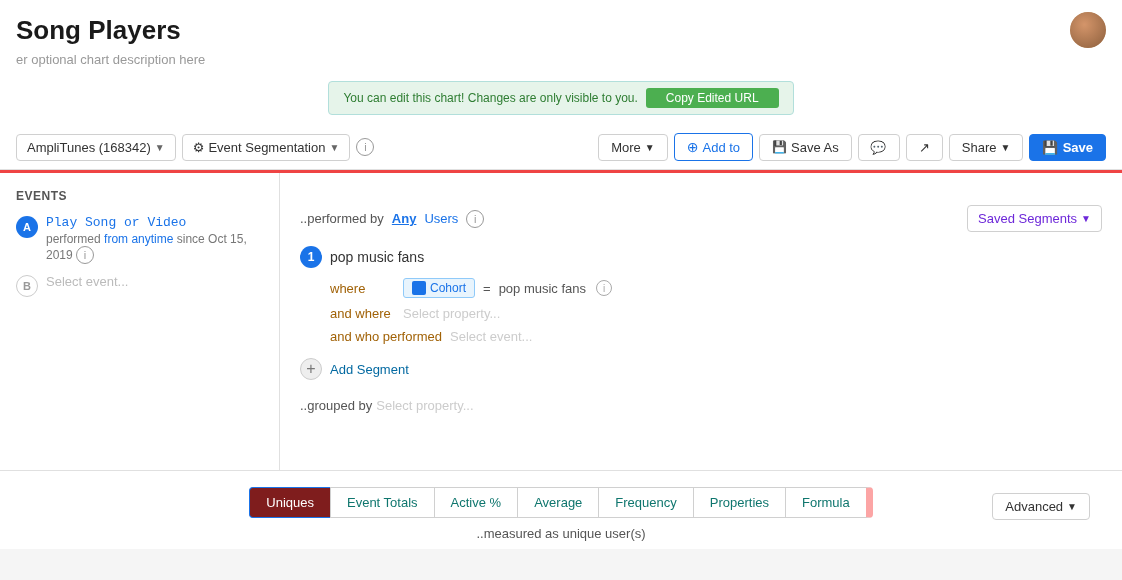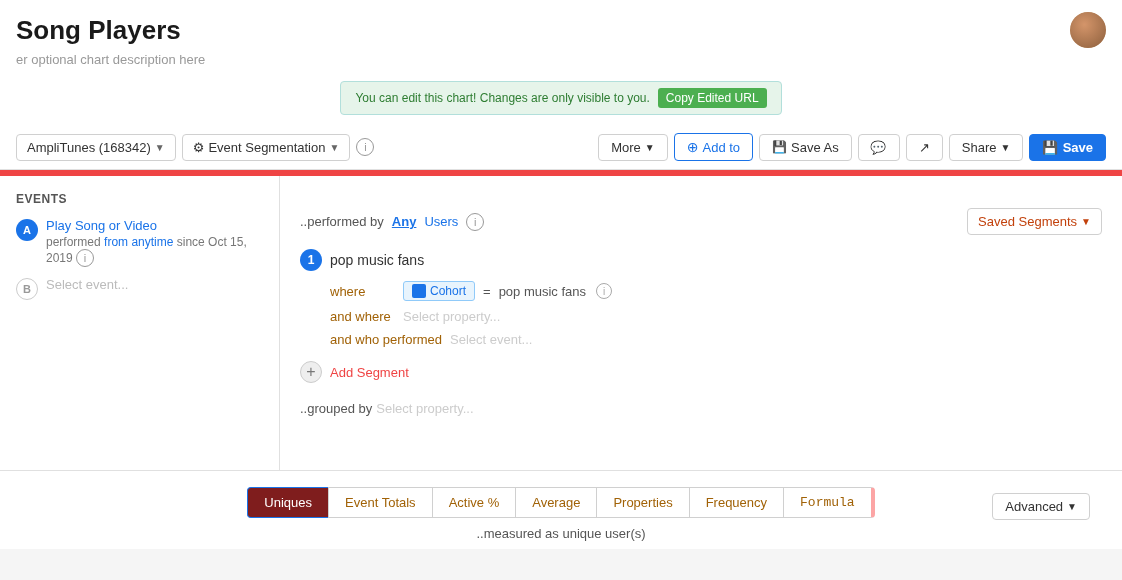--- a/index.html
+++ b/index.html
@@ -7,80 +7,80 @@
 
     .top-header { background: #fff; padding: 12px 16px 0 16px; border-bottom: 1px solid #e0e0e0; }
     .title-row { display: flex; align-items: center; justify-content: space-between; margin-bottom: 4px; }
     .page-title { font-size: 26px; font-weight: 700; color: #1a1a1a; }
     .avatar { width: 36px; height: 36px; border-radius: 50%; background: #c8a07a; overflow: hidden; display: flex; align-items: center; justify-content: center; }
     .avatar-img { width: 36px; height: 36px; border-radius: 50%; background: radial-gradient(circle at 40% 35%, #d4956a, #8b5e3c); }
     .subtitle { font-size: 13px; color: #999; margin-bottom: 8px; }
 
     .edit-banner { background: #e6f4ea; border: 1px solid #b2dfdb; border-radius: 4px; padding: 6px 14px; font-size: 12px; color: #2e7d32; display: inline-flex; align-items: center; gap: 8px; margin: 6px auto 10px auto; }
     .edit-banner-wrap { text-align: center; }
-    .copy-url-btn { background: #4caf50; color: #fff; border: none; border-radius: 3px; padding: 3px 8px; font-size: 12px; cursor: pointer; }
+    .copy-url-btn { background: #4caf50; color: #fff; border: none; border-radius: 3px; padding: 3px 20px; font-size: 12px; cursor: pointer; }
 
     .toolbar { display: flex; align-items: center; gap: 6px; padding: 8px 0 8px 0; }
     .toolbar-left { display: flex; align-items: center; gap: 6px; justify-content: space-between; }
     .toolbar-right { margin-left: auto; display: flex; align-items: center; gap: 6px; }
 
     .selector-btn { display: inline-flex; align-items: center; gap: 4px; background: #fff; border: 1px solid #d0d0d0; border-radius: 4px; padding: 5px 10px; font-size: 13px; cursor: pointer; color: #333; }
     .selector-btn .caret { font-size: 10px; color: #666; }
     .selector-btn.app-selector { background: #fff; }
 
     .info-icon { display: inline-flex; align-items: center; justify-content: center; width: 18px; height: 18px; border-radius: 50%; border: 1px solid #999; color: #999; font-size: 11px; cursor: pointer; }
 
     .btn { display: inline-flex; align-items: center; gap: 4px; border-radius: 4px; padding: 5px 12px; font-size: 13px; cursor: pointer; border: 1px solid #d0d0d0; background: #fff; color: #333; }
     .btn-primary { background: #1a73e8; color: #fff; border-color: #1a73e8; font-weight: 600; }
     .btn-add { color: #1a73e8; border-color: #1a73e8; }
 
-    .main-content { background: #fff; display: flex; border-top: 6px solid #ef4444; min-height: 300px; justify-content: flex-end; }
+    .main-content { background: #fff; display: flex; border-top: 3px solid #ef4444; min-height: 300px; justify-content: flex-end; }
     .events-panel { width: 280px; min-width: 220px; border-right: 1px solid #e0e0e0; padding: 16px; }
     .panel-label { font-size: 12px; font-weight: 600; color: #555; text-transform: uppercase; margin-bottom: 12px; letter-spacing: 0.5px; }
     .event-item { display: flex; align-items: flex-start; gap: 8px; margin-bottom: 10px; }
     .event-badge { width: 22px; height: 22px; border-radius: 50%; background: #1a73e8; color: #fff; font-size: 11px; font-weight: 700; display: flex; align-items: center; justify-content: center; flex-shrink: 0; margin-top: 1px; }
     .event-badge.b { background: #fff; border: 1px solid #ccc; color: #999; }
-    .event-link { color: #1a73e8; cursor: pointer; font-size: 13px; }
+    .event-link { color: #1a73e8; cursor: pointer; font-size: 13px; font-family: Liberation Mono, monospace; }
     .event-meta { font-size: 12px; color: #777; margin-top: 2px; }
     .event-meta .from-anytime { color: #1a73e8; cursor: pointer; }
     .select-event { color: #bbb; font-size: 13px; }
 
     .segment-panel { flex: 1; padding: 32px 20px; }
     .performed-by-row { display: flex; align-items: center; gap: 8px; margin-bottom: 14px; }
     .performed-by-label { color: #555; font-size: 13px; }
     .link-btn { color: #1a73e8; background: none; border: none; cursor: pointer; font-size: 13px; padding: 0; }
     .link-btn.active { font-weight: 600; text-decoration: underline; }
-    .saved-segments-btn { margin-left: auto; display: inline-flex; align-items: center; gap: 4px; border: 1px solid #d0d0d0; border-radius: 4px; padding: 5px 10px; font-size: 13px; cursor: pointer; background: #fff; color: #c2410c; }
+    .saved-segments-btn { margin-left: auto; display: inline-flex; align-items: center; gap: 4px; border: 1px solid #d0d0d0; border-radius: 4px; padding: 5px 10px; font-size: 13px; cursor: pointer; background: #fff; color: #6d28d9; }
 
     .segment-block { margin-bottom: 8px; }
     .segment-header { display: flex; align-items: center; gap: 8px; margin-bottom: 10px; }
     .segment-number { width: 22px; height: 22px; border-radius: 50%; background: #1a73e8; color: #fff; font-size: 12px; font-weight: 700; display: flex; align-items: center; justify-content: center; flex-shrink: 0; }
     .segment-name { font-size: 14px; color: #333; }
 
     .condition-row { display: flex; align-items: center; gap: 8px; margin-left: 30px; margin-bottom: 8px; font-size: 13px; color: #555; }
     .condition-label { min-width: 65px; color: #a16207; }
     .cohort-tag { display: inline-flex; align-items: center; gap: 4px; background: #e8f4fd; border: 1px solid #90caf9; border-radius: 3px; padding: 2px 8px; color: #1a73e8; font-size: 12px; cursor: pointer; }
     .cohort-icon { width: 14px; height: 14px; background: #1a73e8; border-radius: 2px; display: inline-block; }
     .equals-sign { color: #555; }
     .cohort-value { color: #555; font-size: 13px; }
     .info-circle { display: inline-flex; align-items: center; justify-content: center; width: 16px; height: 16px; border-radius: 50%; border: 1px solid #aaa; color: #aaa; font-size: 10px; cursor: pointer; margin-left: 2px; }
     .select-property { color: #ccc; font-size: 13px; cursor: pointer; }
     .select-event-inline { color: #ccc; font-size: 13px; cursor: pointer; }
 
     .add-segment-row { display: flex; align-items: center; gap: 8px; margin-top: 14px; cursor: pointer; }
     .add-circle { width: 22px; height: 22px; border-radius: 50%; background: #eee; border: 1px solid #ccc; display: flex; align-items: center; justify-content: center; color: #777; font-size: 16px; cursor: pointer; }
-    .add-segment-label { color: #ef4444; font-size: 13px; }
+    .add-segment-label { color: #0369a1; font-size: 13px; }
 
     .grouped-by-row { display: flex; align-items: center; gap: 4px; margin-top: 18px; font-size: 13px; color: #555; }
 
     .metrics-bar { background: #fff; border-top: 1px solid #e0e0e0; padding: 16px 0 8px 0; }
     .metrics-tabs { display: flex; align-items: center; justify-content: center; gap: 0; margin-bottom: 8px; }
-    .metric-tab { padding: 7px 16px; border: 1px solid #d0d0d0; background: #fff; color: #a16207; font-size: 13px; cursor: pointer; border-right: none; }
+    .metric-tab { padding: 7px 16px; border: 1px solid #d0d0d0; background: #fff; color: #0f766e; font-size: 13px; cursor: pointer; border-right: none; }
     .metric-tab:first-child { border-radius: 4px 0 0 4px; }
-    .metric-tab:last-child { border-radius: 0 4px 4px 0; border-right: 4px solid #fca5a5; font-family: Liberation Mono, monospace; }
+    .metric-tab:last-child { border-radius: 0 4px 4px 0; border-right: 7px solid #fca5a5; }
     .metric-tab.active { background: #7f1d1d; color: #fff; border-color: #1a73e8; }
     .advanced-btn { margin-left: auto; margin-right: 16px; display: inline-flex; align-items: center; gap: 4px; border: 1px solid #d0d0d0; border-radius: 4px; padding: 5px 12px; font-size: 13px; cursor: pointer; background: #fff; color: #333; }
     .measured-label { text-align: center; font-size: 13px; color: #555; }
     .tabs-row { display: flex; align-items: center; justify-content: center; position: relative; }
     .tabs-row .advanced-btn { position: absolute; right: 16px; }
   </style>
 </head>
 <body>
 
 <div class="top-header">
@@ -219,22 +219,22 @@
   </div>
 </div>
 
 <div class="metrics-bar">
   <div class="tabs-row">
     <div class="metrics-tabs" id="metrics-tabs">
     <button class="metric-tab active">Uniques</button>
         <button class="metric-tab">Event Totals</button>
         <button class="metric-tab">Active %</button>
         <button class="metric-tab">Average</button>
+        <button class="metric-tab">Frequency</button>
         <button class="metric-tab">Properties</button>
-        <button class="metric-tab">Frequency</button>
         <button class="metric-tab">Formula</button>
       </div>
     <button class="advanced-btn">
       <span>Advanced</span>
       <span style="font-size:10px;">▼</span>
     </button>
   </div>
   <div class="measured-label">..measured as unique user(s)</div>
 </div>
 

